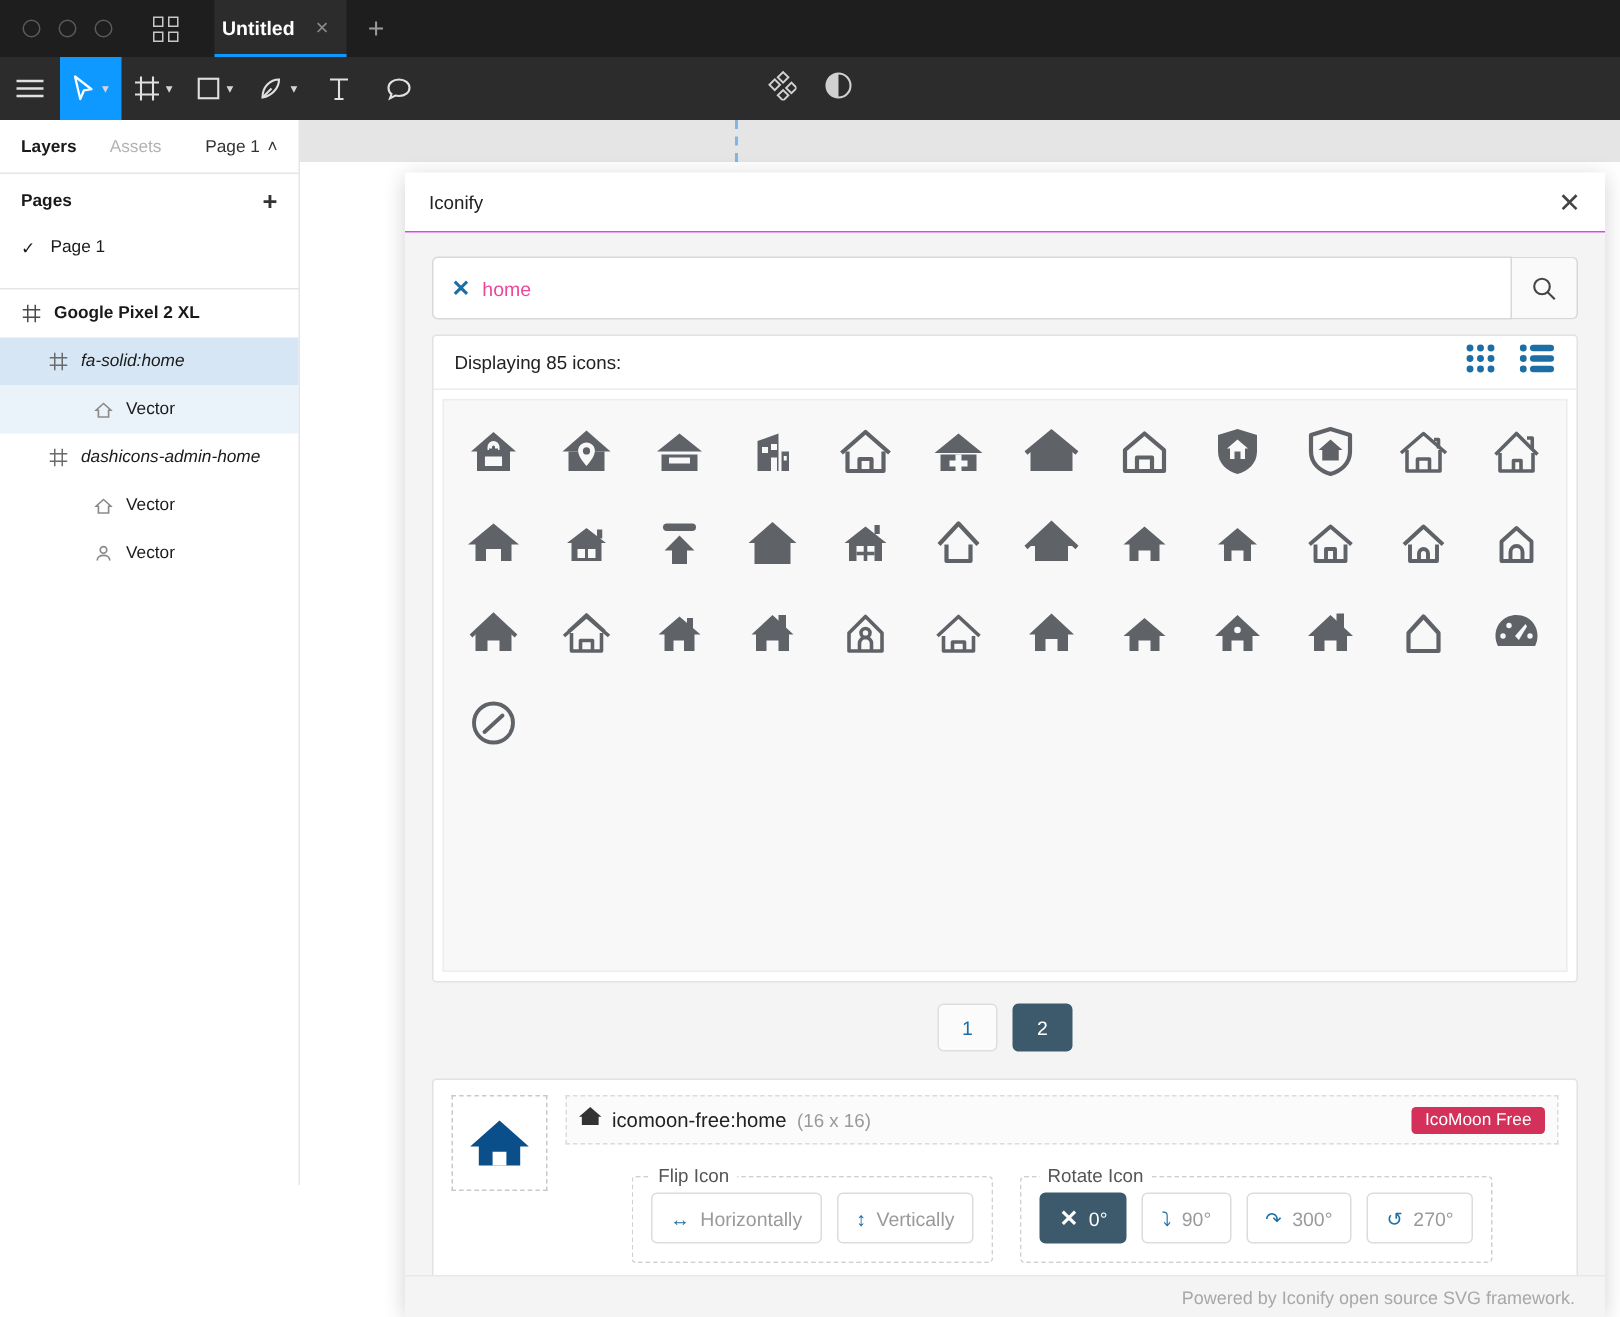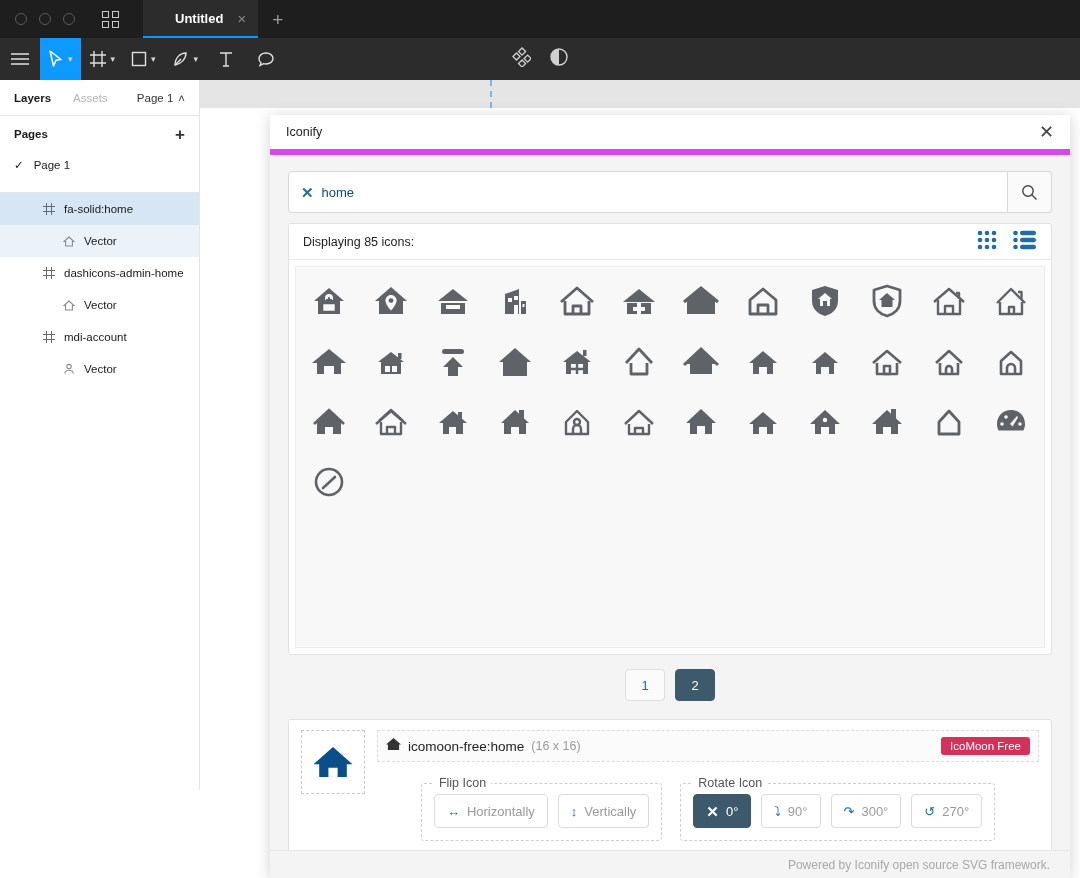--- a/index.html
+++ b/index.html
@@ -21,21 +21,21 @@
   .win-dot { width: 12px; height: 12px; border-radius: 50%; border: 1px solid #5a5a5a; }
   .grid-btn {
     width: 22px; height: 22px; margin-left: 24px;
     display: flex; align-items: center; justify-content: center;
   }
   .grid-btn span {
     display: grid; grid-template-columns: 7px 7px; grid-template-rows: 7px 7px; gap: 3px;
   }
   .grid-btn i { display: block; border: 1.4px solid #c8c8c8; }
   .tab {
-    margin-left: 22px; height: 38px; padding: 0 12px 0 32px;
+    margin-left: 22px; height: 38px; padding: 0 12px 0 5px;
     background: #2c2c2c; display: flex; align-items: center; gap: 14px;
     border-bottom: 2px solid #0d99ff;
   }
   .tab-title { color: #ffffff; font-size: 13px; font-weight: bold; }
   .tab-x { color: #8a8a8a; font-size: 15px; line-height: 1; }
   .tab-plus { color: #9a9a9a; font-size: 19px; margin-left: 14px; line-height: 1; }
 
   .toolbar {
     position: absolute; left: 0; top: 38px; width: 1080px; height: 42px;
     background: #2c2c2c; display: flex; align-items: center;
@@ -77,21 +77,21 @@
   .pages-sep { border-bottom: 1px solid #e5e5e5; margin-top: 14px; }
 
   .layer {
     height: 32px; display: flex; align-items: center; gap: 8px;
     font-size: 11.5px; color: #1a1a1a; cursor: default;
   }
   .layer.sel-strong { background: #d6e6f5; }
   .layer.sel-light  { background: #eaf2fa; }
   .layer .lico { width: 14px; height: 14px; display: flex; align-items: center; justify-content: center; }
   .layer.d0 { padding-left: 14px; font-weight: bold; }
-  .layer.d1 { padding-left: 42px; }
+  .layer.d1 { padding-left: 32px; font-style: italic; }
   .layer.d2 { padding-left: 62px; }
 
   
   .canvas {
     position: absolute; left: 200px; top: 80px; width: 880px; height: 798px;
     background: #e5e5e5;
   }
   .guide {
     position: absolute; left: 290px; top: 0; width: 0; height: 28px;
     border-left: 2px dashed #7db6e8;
@@ -100,36 +100,36 @@
     position: absolute; left: 0; top: 28px; width: 880px; height: 770px; background: #ffffff;
   }
 
   
   .dialog {
     position: absolute; left: 270px; top: 115px; width: 800px; height: 763px;
     background: #f4f4f4; box-shadow: 0 2px 14px rgba(0,0,0,.18);
     display: flex; flex-direction: column;
   }
   .dlg-head {
-    height: 40px; background: #ffffff; border-bottom: 6px solid #d946ef;
+    height: 40px; background: #ffffff; border-bottom: 1px solid #d946ef;
     display: flex; align-items: center; padding: 0 16px; flex: none;
   }
   .dlg-title { font-size: 12.5px; color: #222; }
   .dlg-close { margin-left: auto; font-size: 18px; color: #444; line-height: 1; }
 
   .dlg-body { flex: 1; padding: 16px 18px 0 18px; overflow: hidden; }
 
   
   .searchbar { display: flex; height: 42px; margin-bottom: 10px; }
   .search-wrap {
     flex: 1; background: #fff; border: 1px solid #d8d8d8; border-radius: 4px 0 0 4px;
     display: flex; align-items: center; padding: 0 12px; gap: 8px;
   }
   .search-x { color: #1c6ea4; font-size: 15px; font-weight: bold; line-height: 1; }
-  .search-val { font-size: 13px; color: #0c4a6e; }
+  .search-val { font-size: 13px; color: #ec4899; }
   .search-go {
     width: 44px; background: #fafafa; border: 1px solid #d8d8d8; border-left: none;
     border-radius: 0 4px 4px 0; display: flex; align-items: center; justify-content: center;
   }
 
   
   .results {
     background: #ffffff; border: 1px solid #e2e2e2; border-radius: 3px;
     height: 432px; display: flex; flex-direction: column;
   }
@@ -307,20 +307,30 @@
     <div class="pages-head">
       <span>Pages</span>
       <span class="pages-plus">+</span>
     </div>
     <div class="page-row">
       <span>✓</span>
       <span>Page 1</span>
     </div>
     <div class="pages-sep"></div>
 
+    <div class="layer d0">
+      <span class="lico">
+        <svg width="12" height="12" viewBox="0 0 12 12">
+            <g stroke="#4a4a4a" stroke-width="1">
+              <path d="M3.5 0v12M8.5 0v12M0 3.5h12M0 8.5h12"></path>
+            </g>
+          </svg>
+      </span>
+      <span>Google Pixel 2 XL</span>
+    </div>
     <div class="layer d1 sel-strong">
       <span class="lico">
         <svg width="12" height="12" viewBox="0 0 12 12">
             <g stroke="#6a6a6a" stroke-width="1">
               <path d="M3.5 0v12M8.5 0v12M0 3.5h12M0 8.5h12"></path>
             </g>
           </svg>
       </span>
       <span>fa-solid:home</span>
     </div>
@@ -342,30 +352,20 @@
       </span>
       <span>dashicons-admin-home</span>
     </div>
     <div class="layer d2">
       <span class="lico">
         <svg width="12" height="11" viewBox="0 0 12 11">
             <path d="M6 1L1 5.5h1.6V10h6.8V5.5H11z" fill="none" stroke="#8a8a8a" stroke-width="1.1"></path>
           </svg>
       </span>
       <span>Vector</span>
-    </div>
-    <div class="layer d1">
-      <span class="lico">
-        <svg width="12" height="12" viewBox="0 0 12 12">
-            <g stroke="#6a6a6a" stroke-width="1">
-              <path d="M3.5 0v12M8.5 0v12M0 3.5h12M0 8.5h12"></path>
-            </g>
-          </svg>
-      </span>
-      <span>mdi-account</span>
     </div>
     <div class="layer d2">
       <span class="lico">
         <svg width="12" height="12" viewBox="0 0 12 12">
           <circle cx="6" cy="3.6" r="2.2" fill="none" stroke="#8a8a8a" stroke-width="1.1"></circle>
           <path d="M1.8 10.6c0-2.2 1.9-3.4 4.2-3.4s4.2 1.2 4.2 3.4" fill="none" stroke="#8a8a8a" stroke-width="1.1"></path>
         </svg>
       </span>
       <span>Vector</span>
     </div>

